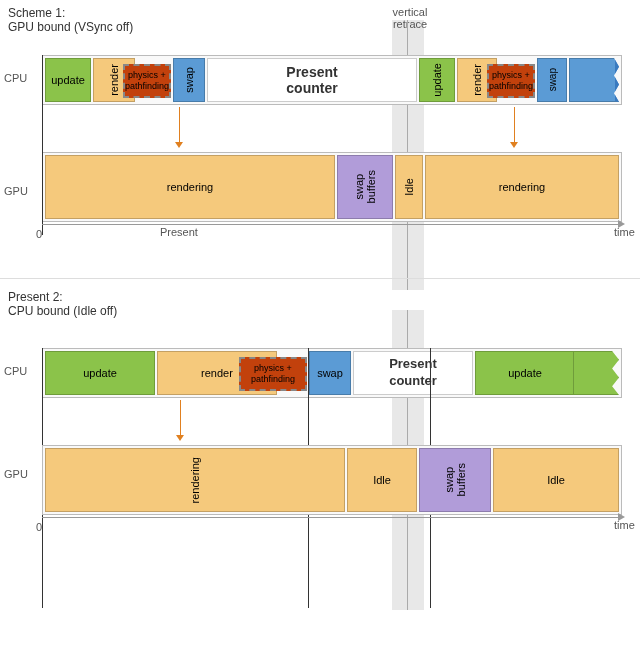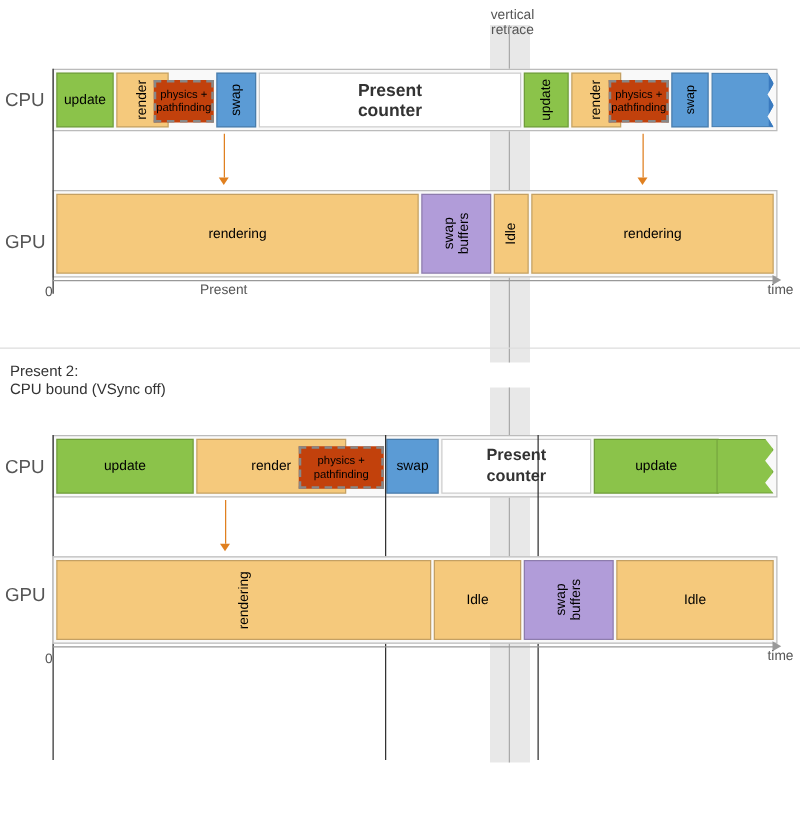--- a/index.html
+++ b/index.html
@@ -73,21 +73,21 @@
     
     .v-tick {
       position: absolute;
       width: 1px;
       background: #333;
     }
 
     
     .row-label {
       position: absolute;
-      font-size: 15px;
+      font-size: 11px;
       color: #555;
     }
 
     
     .down-arrow {
       position: absolute;
       display: flex;
       flex-direction: column;
       align-items: center;
     }
@@ -108,20 +108,24 @@
       position: absolute;
       font-size: 11px;
       color: #555;
     }
   </style>
 </head>
 <body>
 
 <div class="diagram-container">
 
+  <div class="scheme-label" style="left:8px; top:6px;">
+    <div>Scheme 1:</div>
+    <div>GPU bound (VSync off)</div>
+  </div>
 
   <div class="retrace-area" style="left:392px; top:20px; width:32px; height:270px;"></div>
 
   <div class="retrace-label" style="left:390px; top:6px; width:40px;">
     <div style="white-space:pre;">vertical
 retrace</div>
   </div>
 
   <div style="position:absolute; left:407px; top:20px; width:1px; height:270px; background:#aaa;"></div>
 
@@ -208,21 +212,21 @@
   </div>
   <div class="axis-label" style="left:614px; top:226px;">time</div>
   <div class="axis-label" style="left:36px; top:228px;">0</div>
 
   <div class="present-label" style="left:160px; top:226px;">
     <span>Present</span>
   </div>
 
   <div class="scheme-label" style="left:8px; top:290px;">
     <div>Present 2:</div>
-    <div>CPU bound (VSync off)</div>
+    <div>CPU bound (Idle off)</div>
   </div>
 
   <div class="retrace-area" style="left:392px; top:310px; width:32px; height:300px;"></div>
   <div style="position:absolute; left:407px; top:310px; width:1px; height:300px; background:#aaa;"></div>
 
   <div class="row-label" style="left:4px; top:365px;">CPU</div>
 
   <div style="position:absolute; left:42px; top:348px; width:580px; height:50px; background:#f9f9f9; border:1px solid #bbb;">
 
     <div class="block block-green" style="left:2px; top:2px; width:110px; height:44px;">

